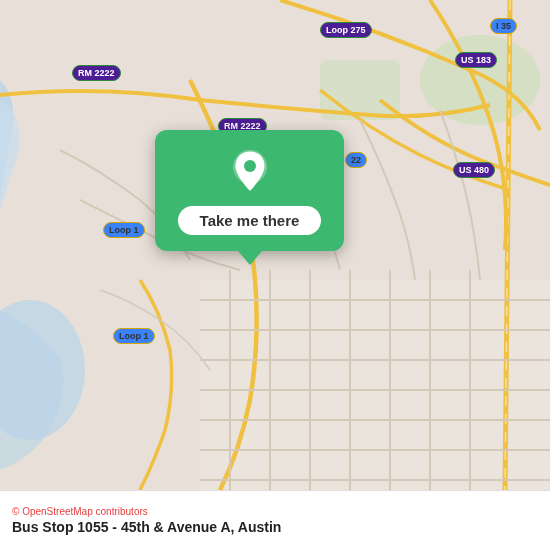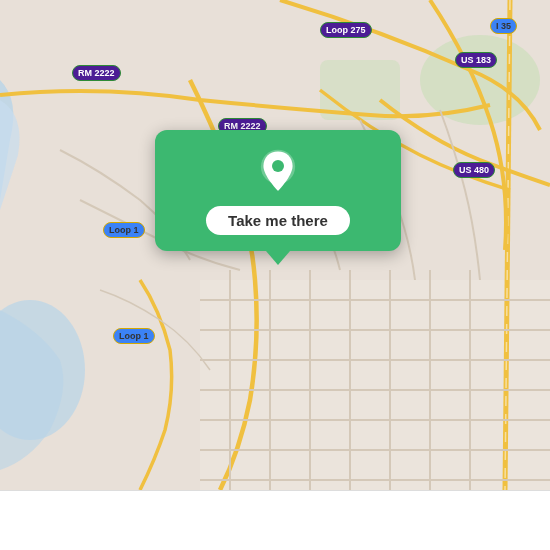--- a/index.html
+++ b/index.html
@@ -25,21 +25,21 @@
       height: 100%;
       position: absolute;
       top: 0; left: 0;
     }
 
     
     #popup-card {
       position: absolute;
       top: 130px;
       left: 155px;
-      width: 246px;
+      width: 189px;
       background: #3cb870;
       border-radius: 12px;
       display: flex;
       flex-direction: column;
       align-items: center;
       padding: 18px 20px 16px 20px;
       box-shadow: 0 4px 16px rgba(0,0,0,0.3);
       z-index: 10;
     }
 
@@ -230,13 +230,19 @@
       <circle cx="24" cy="22" r="16" fill="white" opacity="0.2"></circle>
 
       <path d="M24 4 C14,4 7,11 7,21 C7,33 24,50 24,50 C24,50 41,33 41,21 C41,11 34,4 24,4 Z" fill="white"></path>
       <circle cx="24" cy="21" r="7" fill="#3cb870"></circle>
     </svg>
     <button id="take-me-there-btn">Take me there</button>
   </div>
 </div>
 
 <div id="bottom-bar">
+  <div id="bottom-left">
+    <div id="osm-credit">
+      <span>© OpenStreetMap contributors</span>
+    </div>
+    <div id="stop-name">Bus Stop 1055 - 45th &amp; Avenue A, Austin</div>
+  </div>
 </div>
 
 </body></html>

